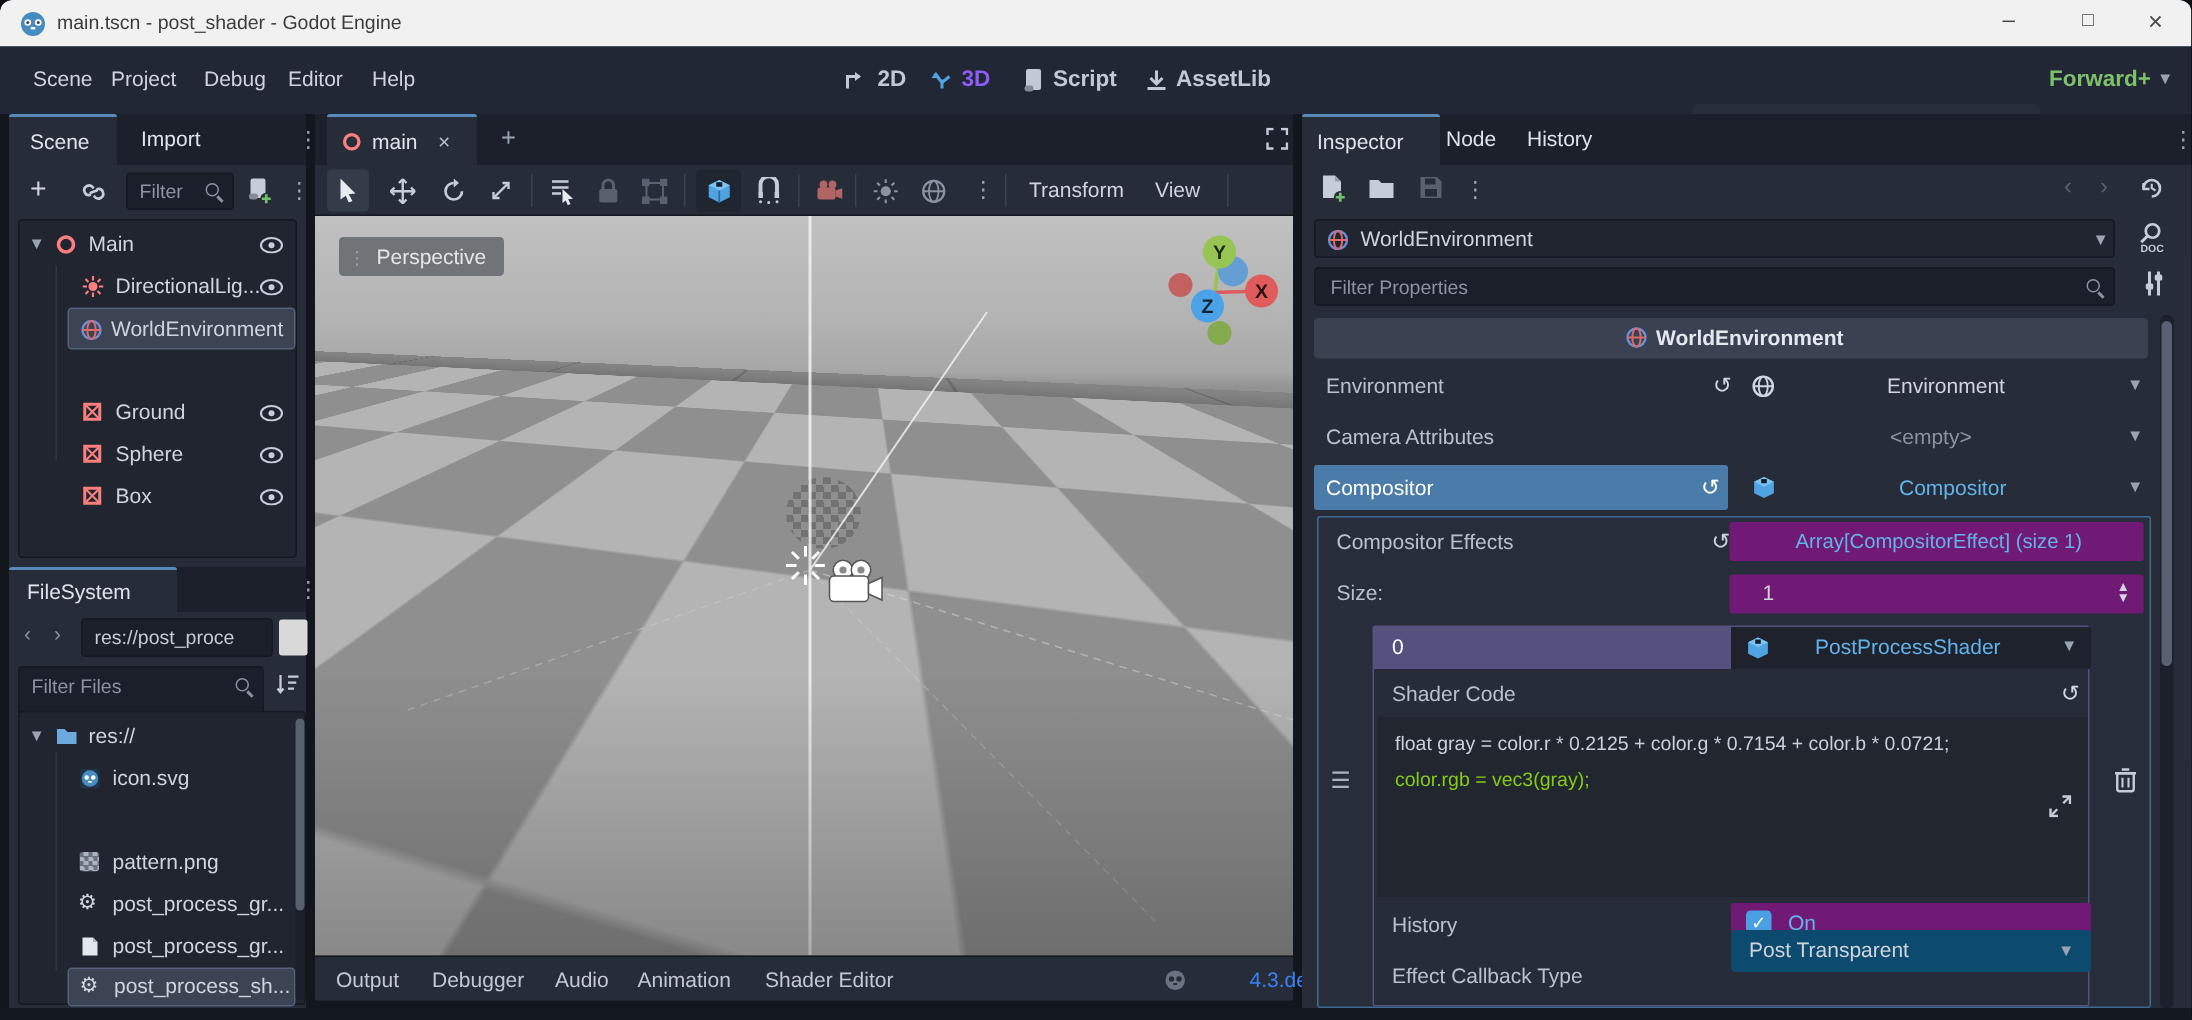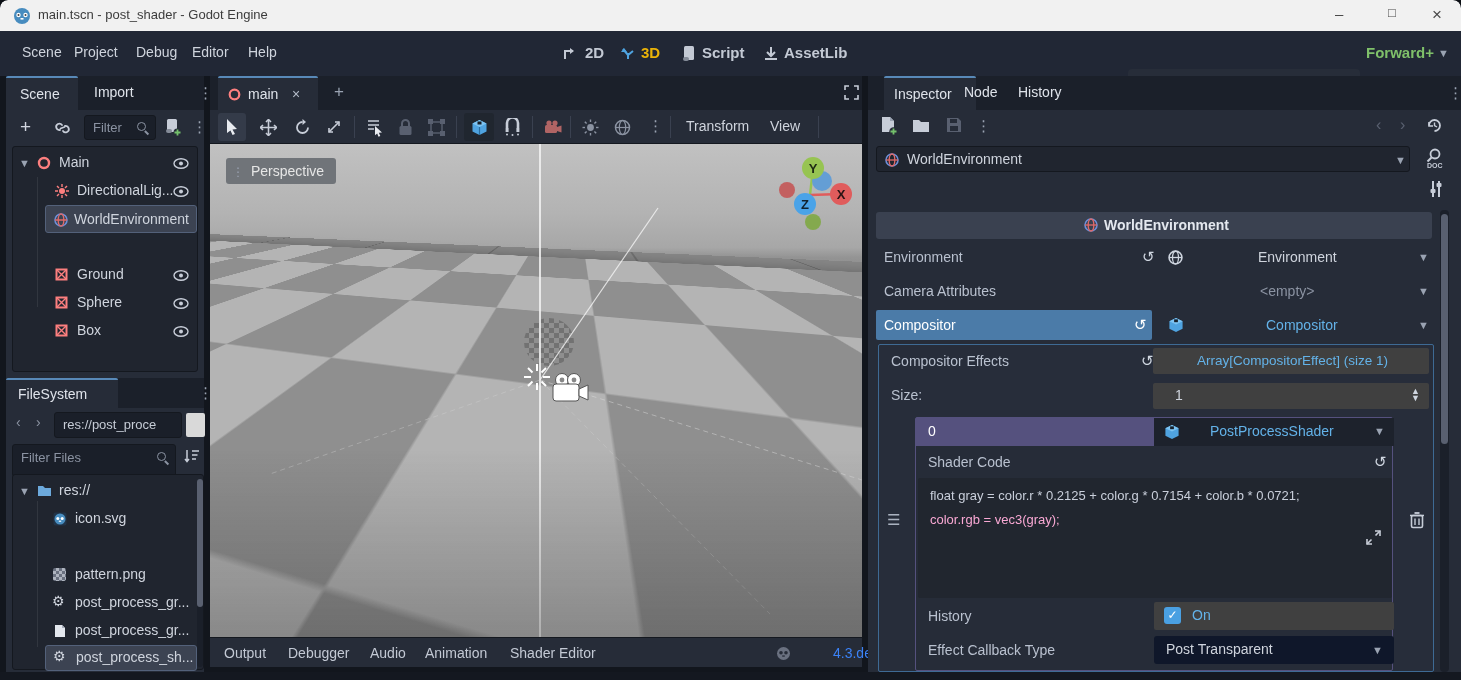--- a/index.html
+++ b/index.html
@@ -40,21 +40,21 @@
   .shadowblob{border-radius:50%;background:radial-gradient(closest-side,rgba(15,15,15,.62),rgba(15,15,15,.35) 55%,transparent 100%);}
   #sphere{width:50px;height:48px;border-radius:50%;background:radial-gradient(circle at 42% 30%,#969696,#6d6d6d 45%,#474747 78%,#3a3a3a 100%);}
   #sphere:after{content:"";position:absolute;inset:0;border-radius:50%;background:repeating-conic-gradient(rgba(0,0,0,.20) 0% 25%,transparent 0% 50%) 0 0/10px 10px;mix-blend-mode:multiply;}
   .cubeface{position:absolute;background-image:repeating-conic-gradient(rgba(255,255,255,.05) 0% 25%,transparent 0% 50%);background-size:12px 12px;}
   #persp-pill{left:16px;top:14px;height:26px;background:rgba(108,112,117,.95);border-radius:3px;color:#e6e6e6;font-size:14px;line-height:26px;padding:0 12px 0 6px;}
   
   #bottombar{left:210px;top:637px;width:652px;height:30px;background:#262c38;border-top:1px solid #14181f;}
   .bb-item{top:7px;font-size:14px;color:#c3c9d4;}
   
   .prop-label{font-size:14px;color:#b9c1cf;}
-  .valbox{background:#404040;border-radius:2px;}
+  .valbox{background:#701a75;border-radius:2px;}
   .revert{color:#cfd6e0;font-size:15px;}
   #scroll-insp{left:1440px;top:210px;width:9px;height:462px;background:#1b202a;border-radius:4px;}
   #scroll-insp-thumb{left:1441px;top:214px;width:7px;height:230px;background:#596070;border-radius:4px;}
   .spin{color:#cfd6e0;font-size:9px;line-height:7px;}
   .checkbox{width:17px;height:17px;background:#4aa0e2;border-radius:3px;color:#fff;font-size:12px;text-align:center;line-height:17px;}
 </style>
 </head>
 <body>
 
 <div id="win">
@@ -84,21 +84,21 @@
     <svg class="p" style="left:563px;top:15px" width="16" height="16" viewBox="0 0 16 16">
         <path d="M2 13 L2 5 L10 5" stroke="#c3c9d4" stroke-width="2" fill="none"></path>
         <path d="M7 2 L11 5 L7 8" fill="#c3c9d4"></path>
       </svg>
     <span class="p ws" style="left:585px">2D</span>
     <svg class="p" style="left:620px;top:15px" width="16" height="16" viewBox="0 0 16 16">
         <path d="M3 3 L8 9 L13 5" stroke="#4fa3e0" stroke-width="2" fill="none"></path>
         <path d="M8 13 L8 7" stroke="#4fa3e0" stroke-width="2"></path>
         <path d="M1 6 L4 2 L7 6" fill="#4fa3e0"></path>
       </svg>
-    <span class="p ws" style="left:641px;color:#eab308">3D</span>
+    <span class="p ws" style="left:641px;color:#8b5cf6">3D</span>
     <svg class="p" style="left:682px;top:14px" width="15" height="17" viewBox="0 0 15 17">
         <rect x="2" y="1" width="10" height="14" rx="1.5" fill="#c3c9d4"></rect>
         <rect x="1" y="12" width="6" height="4" rx="2" fill="#848b98"></rect>
       </svg>
     <span class="p ws" style="left:702px">Script</span>
     <svg class="p" style="left:763px;top:15px" width="16" height="16" viewBox="0 0 16 16">
         <path d="M8 1 V9 M4 6 L8 10 L12 6" stroke="#c3c9d4" stroke-width="2" fill="none"></path>
         <path d="M2 12 H14 V14 H2 Z" fill="#c3c9d4"></path>
       </svg>
     <span class="p ws" style="left:784px">AssetLib</span>
@@ -498,21 +498,21 @@
     <svg class="p" style="left:566px;top:8px" width="15" height="15" viewBox="0 0 15 15">
         <circle cx="7.5" cy="7.5" r="6.5" fill="#6a7180"></circle>
         <circle cx="5" cy="6.7" r="1.8" fill="#262c38"></circle>
         <circle cx="10" cy="6.7" r="1.8" fill="#262c38"></circle>
         <rect x="6.2" y="9.4" width="2.6" height="1.3" fill="#262c38"></rect>
       </svg>
     <span class="p bb-item" style="left:623px;color:#3b82f6">4.3.dev6</span>
   </div>
 
   <div class="p tabbar" style="left:868px;top:76px;width:593px;height:34px">
-    <div class="p tab-active" style="left:16px;top:0;width:92px;height:34px">
+    <div class="p tab-active" style="left:0;top:0;width:92px;height:34px">
         <span class="tab-label p" style="left:10px;top:8px">Inspector</span>
       </div>
     <span class="p tab-label dim" style="left:96px;top:8px">Node</span>
     <span class="p tab-label dim" style="left:150px;top:8px">History</span>
     <span class="p dots" style="left:580px;top:8px">⋮</span>
   </div>
 
   <div class="p" style="left:868px;top:110px;width:593px;height:562px;background:#262c38">
 
     <svg class="p" style="left:12px;top:6px" width="18" height="20" viewBox="0 0 18 20">
@@ -546,20 +546,24 @@
         </svg>
       <span class="p txt" style="left:30px;top:4px">WorldEnvironment</span>
       <span class="p chev" style="left:518px;top:7px">▼</span>
     </div>
     <svg class="p" style="left:556px;top:38px" width="20" height="22" viewBox="0 0 20 22">
         <circle cx="11" cy="6" r="4.5" fill="none" stroke="#c7cdd8" stroke-width="1.8"></circle>
         <path d="M7.5 9.5 L3.5 13.5" stroke="#c7cdd8" stroke-width="2"></path>
         <text x="3" y="20" font-size="7" font-weight="bold" fill="#c7cdd8">DOC</text>
       </svg>
 
+    <div class="p inset" style="left:8px;top:68px;width:534px;height:26px">
+      <span class="p dim" style="left:10px;top:5px;font-size:13px">Filter Properties</span>
+      <span class="p mag" style="left:514px;top:7px"></span>
+    </div>
     <svg class="p" style="left:560px;top:70px" width="16" height="18" viewBox="0 0 16 18">
         <g stroke="#c7cdd8" stroke-width="2">
           <path d="M5 1 V17"></path>
           <path d="M11 1 V17"></path>
         </g>
         <rect x="2.5" y="9" width="5" height="4" rx="1" fill="#c7cdd8"></rect>
         <rect x="8.5" y="3" width="5" height="4" rx="1" fill="#c7cdd8"></rect>
       </svg>
 
     <div class="p" style="left:8px;top:102px;width:556px;height:27px;background:#3a4150;border-radius:3px">
@@ -638,39 +642,39 @@
             </svg>
           <span class="p blue" style="left:56px;top:5px;font-size:14px">PostProcessShader</span>
           <span class="p chev" style="left:220px;top:7px">▼</span>
         </div>
 
         <span class="p prop-label" style="left:12px;top:36px">Shader Code</span>
         <span class="p revert" style="left:458px;top:35px">↺</span>
 
         <div class="p" style="left:2px;top:60px;width:474px;height:120px;background:#21262f;border-radius:2px">
           <span class="p" style="left:12px;top:10px;font-size:13px;color:#c9cfdb;white-space:nowrap">float gray = color.r * 0.2125 + color.g * 0.7154 + color.b * 0.0721;</span>
-          <span class="p" style="left:12px;top:34px;font-size:13px;color:#f9a8d4">color.rgb = vec3(gray);</span>
+          <span class="p" style="left:12px;top:34px;font-size:13px;color:#84cc16">color.rgb = vec3(gray);</span>
           <svg class="p" style="left:448px;top:52px" width="15" height="15" viewBox="0 0 15 15">
               <g stroke="#c7cdd8" stroke-width="1.6" fill="none">
                 <path d="M9 1 H14 V6"></path>
                 <path d="M14 1 L9.5 5.5"></path>
                 <path d="M6 14 H1 V9"></path>
                 <path d="M1 14 L5.5 9.5"></path>
               </g>
             </svg>
         </div>
 
         <span class="p prop-label" style="left:12px;top:190px">History</span>
         <div class="p valbox" style="left:238px;top:184px;width:240px;height:28px">
           <span class="checkbox p" style="left:10px;top:5px">✓</span>
           <span class="p blue" style="left:38px;top:5px;font-size:14px">On</span>
         </div>
 
         <span class="p prop-label" style="left:12px;top:224px">Effect Callback Type</span>
-        <div class="p" style="left:238px;top:218px;width:240px;height:28px;background:#0f172a;border-radius:3px">
+        <div class="p" style="left:238px;top:202px;width:240px;height:28px;background:#0c4a6e;border-radius:3px">
           <span class="p txt" style="left:12px;top:5px">Post Transparent</span>
           <span class="p chev" style="left:218px;top:8px">▼</span>
         </div>
       </div>
     </div>
   </div>
 
   <div id="scroll-insp" class="p"></div>
   <div id="scroll-insp-thumb" class="p"></div>
 

